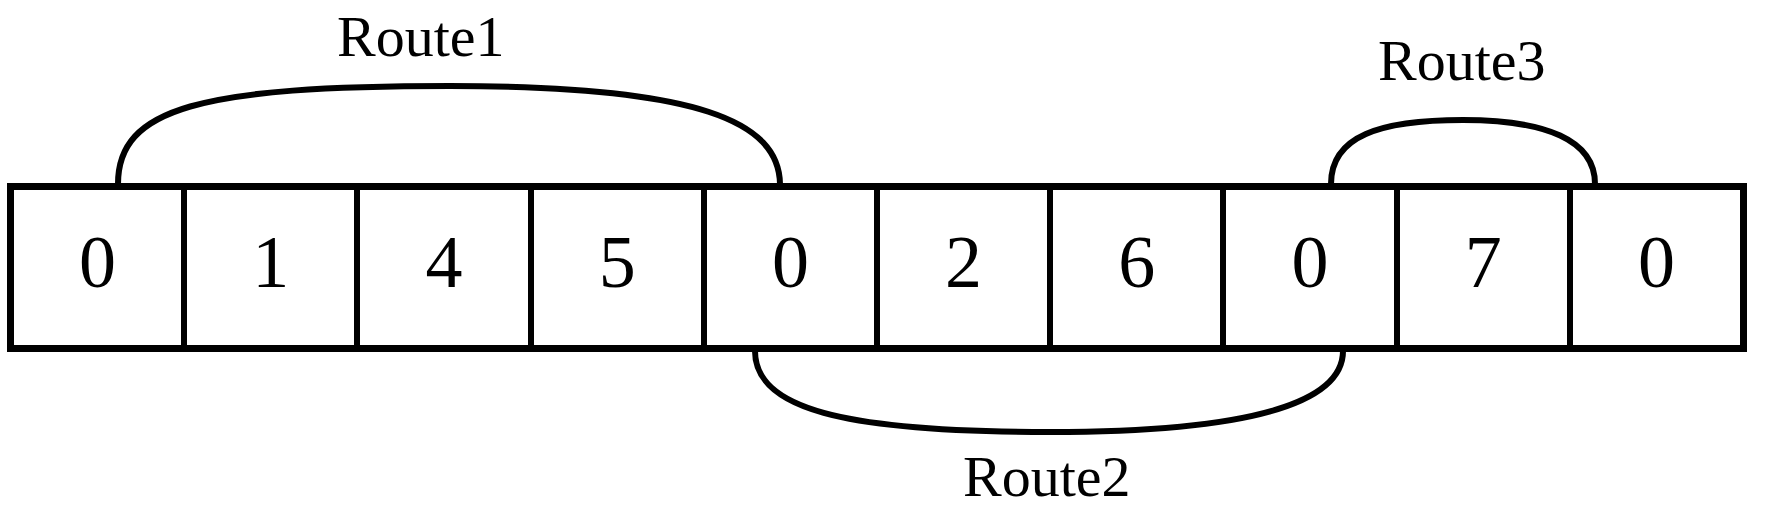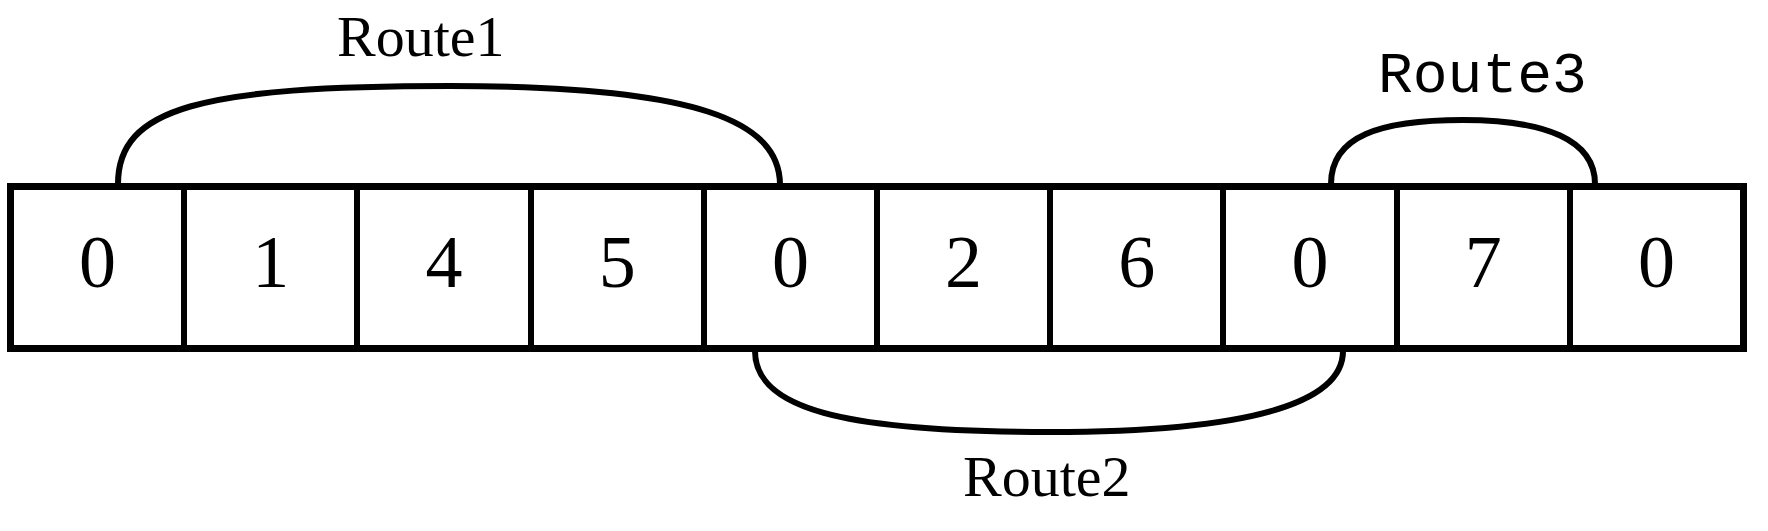--- a/index.html
+++ b/index.html
@@ -74,21 +74,21 @@
     font-family: "Liberation Serif", "DejaVu Serif", serif;
     font-size: 58px;
     line-height: 1;
     color: #000000;
     white-space: nowrap;
     z-index: 3;
     user-select: none;
   }
   #route-label-1 { left: 337px; top: 8px; }
   #route-label-2 { left: 963px; top: 448px; }
-  #route-label-3 { left: 1378px; top: 48px; font-family: Liberation Mono, monospace; }
+  #route-label-3 { left: 1378px; top: 32px; }
 </style>
 </head>
 <body>
 
 <div id="stage">
 
   <svg id="arc-layer" viewBox="0 0 1768 531" width="1768" height="531" xmlns="http://www.w3.org/2000/svg" aria-hidden="true">
     <path d="M 118 184 C 118 108, 200 86, 450 86 C 700 86, 779 122, 780 184"></path>
     <path d="M 755 351 C 755 408, 840 432, 1050 432 C 1260 432, 1343 400, 1343 351"></path>
     <path d="M 1331 184 C 1331 136, 1380 120, 1463 120 C 1546 120, 1595 140, 1595 184"></path>

